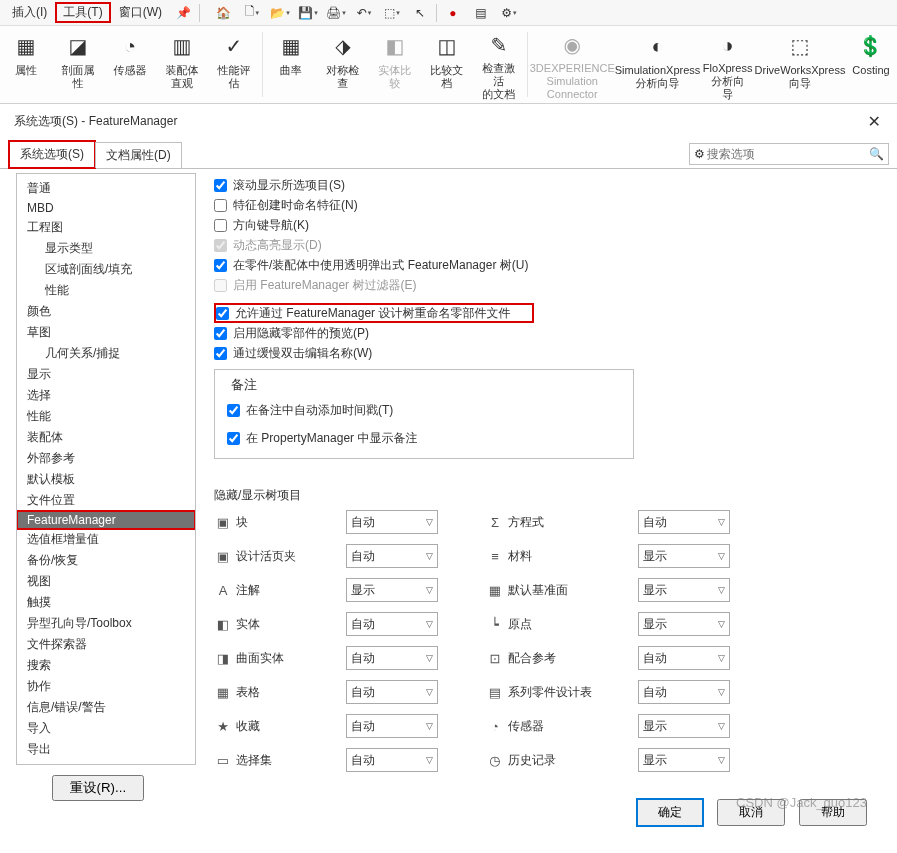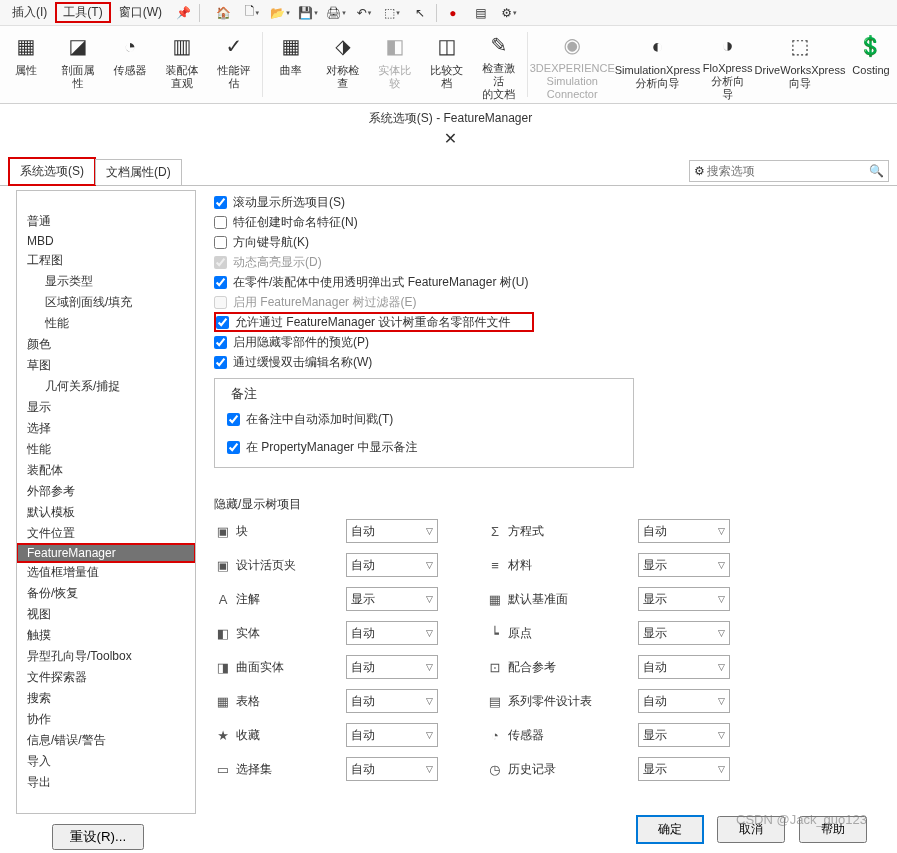--- a/index.html
+++ b/index.html
@@ -15,43 +15,43 @@
   .tri { font-size: 7px; margin-left: 1px; color: #555; }
   
   .ribbon { display: flex; border-bottom: 1px solid #d0d0d0; background: #fdfdfd; height: 78px; overflow: hidden; }
   .ribbon-item { display: flex; flex-direction: column; align-items: center; justify-content: flex-start; padding: 4px 6px 2px; text-align: center; cursor: pointer; min-width: 52px; }
   .ribbon-item .ico { width: 32px; height: 32px; display: flex; align-items: center; justify-content: center; font-size: 20px; }
   .ribbon-item .lbl { font-size: 11px; line-height: 13px; margin-top: 2px; }
   .ribbon-item.dis { color: #aaa; }
   .ribbon-sep { width: 1px; background: #e4e4e4; margin: 6px 2px; }
   
   .dialog { position: relative; background: #fff; margin-top: 2px; }
-  .dlg-title { display: flex; justify-content: space-between; align-items: center; padding: 4px 10px 6px 14px; font-size: 12px; flex-direction: column; }
+  .dlg-title { display: flex; justify-content: space-between; align-items: center; padding: 4px 10px 6px 14px; font-size: 12px; }
   .close-x { font-size: 16px; padding: 2px 6px; cursor: pointer; }
   .tabrow { display: flex; align-items: center; border-bottom: 1px solid #c0c0c0; padding: 0 8px; }
   .tab { padding: 4px 10px; border: 1px solid #c0c0c0; border-bottom: none; background: #fff; margin-right: -1px; cursor: pointer; position: relative; top: 1px; }
   .tab.active { background: #fff; }
   .tab.hl { border: 2px solid #d90000; }
   .search-wrap { margin-left: auto; display: flex; align-items: center; border: 1px solid #c0c0c0; width: 200px; height: 22px; padding: 0 4px; }
   .search-wrap input { border: none; outline: none; flex: 1; font-size: 12px; }
   .dlg-body { display: flex; height: 620px; }
   
-  .sidebar { width: 180px; border: 1px solid #c0c0c0; margin: 4px 0 4px 16px; overflow-y: auto; padding: 20px 0; }
+  .sidebar { width: 180px; border: 1px solid #c0c0c0; margin: 4px 0 4px 16px; overflow-y: auto; padding: 4px 0; }
   .side-item { padding: 2px 4px 2px 10px; cursor: pointer; white-space: nowrap; }
   .side-sub { padding-left: 28px; color: #333; }
   .side-item.selected { background: #737373; color: #fff; }
   .side-item.hl-wrap { outline: 2px solid #d90000; outline-offset: -1px; }
   .reset-row { text-align: center; padding: 6px 0 0 16px; width: 180px; }
   .reset-row button { padding: 2px 16px; }
   
   .mainpane { flex: 1; padding: 6px 12px 6px 18px; overflow: hidden; position: relative; }
   .chk-row { display: flex; align-items: center; padding: 1px 0; height: 20px; }
   .chk-row input[type=checkbox] { margin: 0 6px 0 0; }
   .chk-row.dis { color: #999; }
-  .chk-row.hl { border: 2px solid #d90000; padding-right: 8px; width: 320px; }
+  .chk-row.hl { border: 2px solid #d90000; padding-right: 8px; width: 320px; margin-top: 8px; }
   .fieldset { border: 1px solid #c0c0c0; margin-top: 6px; padding: 8px 12px 10px; width: 420px; }
   .fieldset-title { font-size: 13px; margin: -16px 0 6px 0; background: #fff; display: inline-block; padding: 0 4px; }
   .tree-section { margin-top: 28px; }
   .tree-title { font-size: 12px; margin-bottom: 6px; }
   .tree-grid { display: grid; grid-template-columns: 22px 110px 100px 40px 22px 130px 100px; row-gap: 10px; align-items: center; }
   .ico-cell { width: 18px; height: 18px; display: flex; align-items: center; justify-content: center; font-size: 13px; color: #555; }
   .sel { width: 92px; height: 24px; display: flex; align-items: center; justify-content: space-between; border: 1px solid #aaa; padding: 0 4px; background: #fff; cursor: pointer; font-size: 12px; }
   .sel .arrow { font-size: 9px; color: #555; }
   
   .dlg-buttons { display: flex; justify-content: flex-end; gap: 14px; padding: 10px 30px 14px; border-top: 0; }

